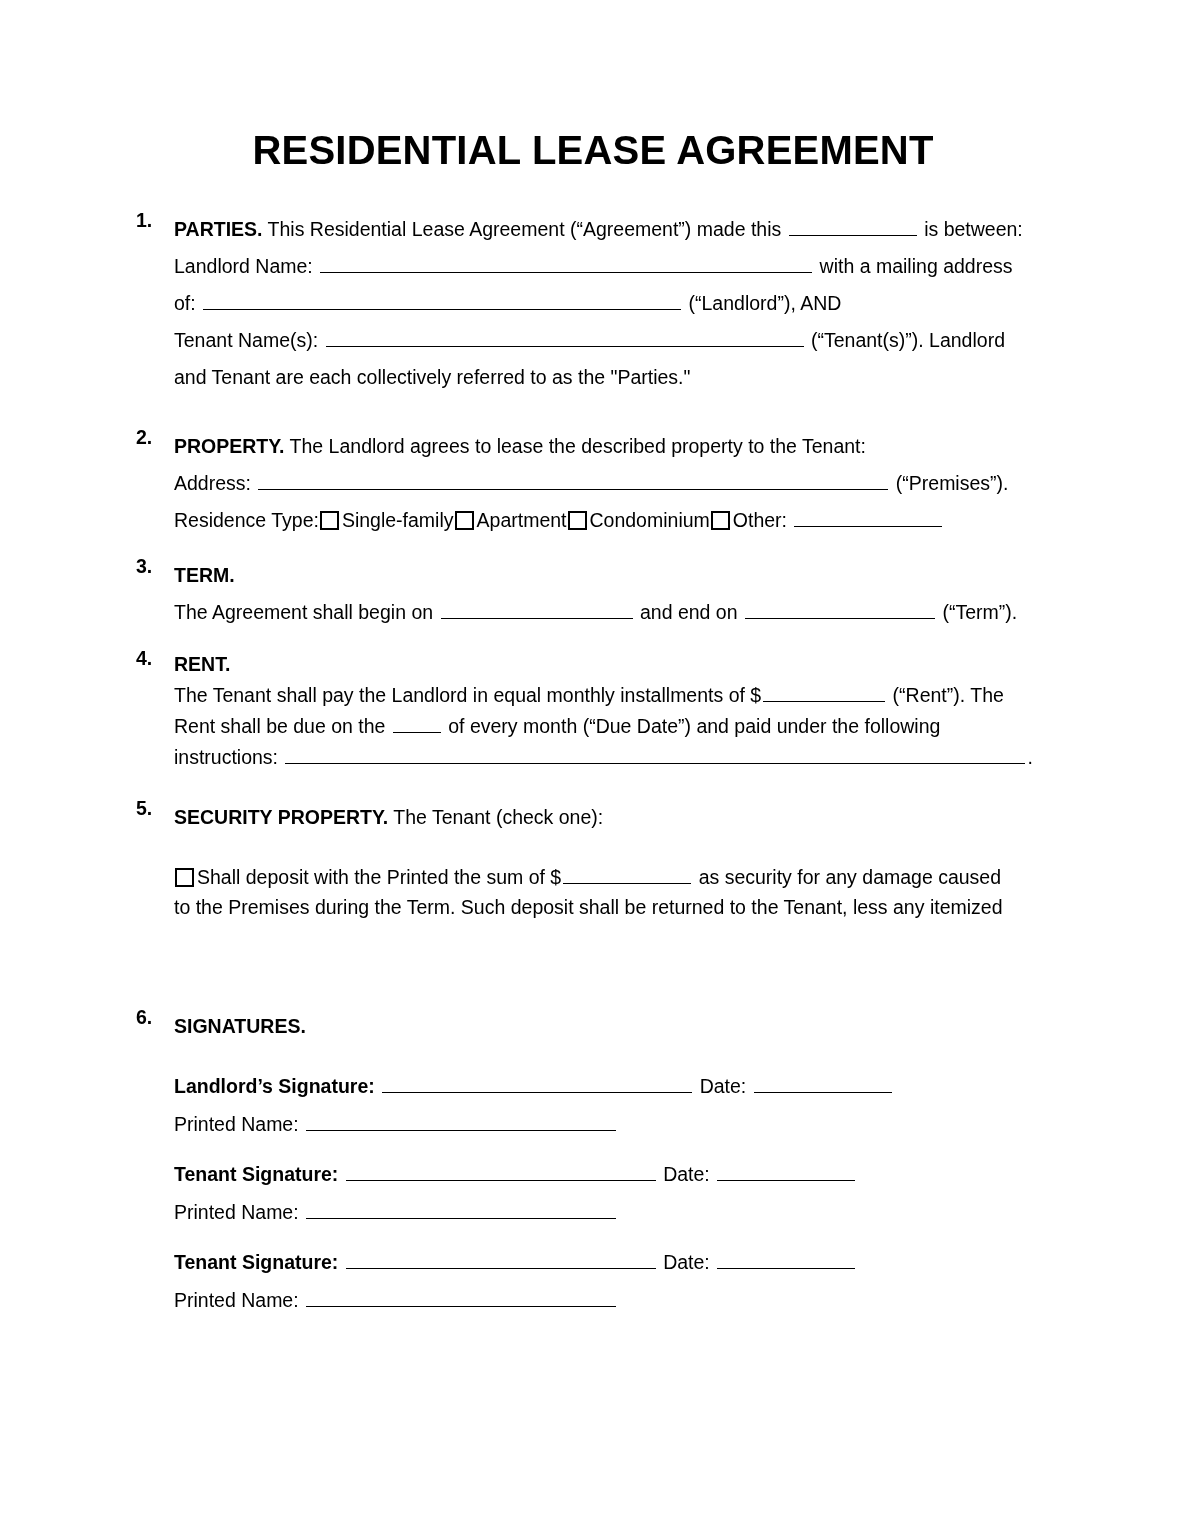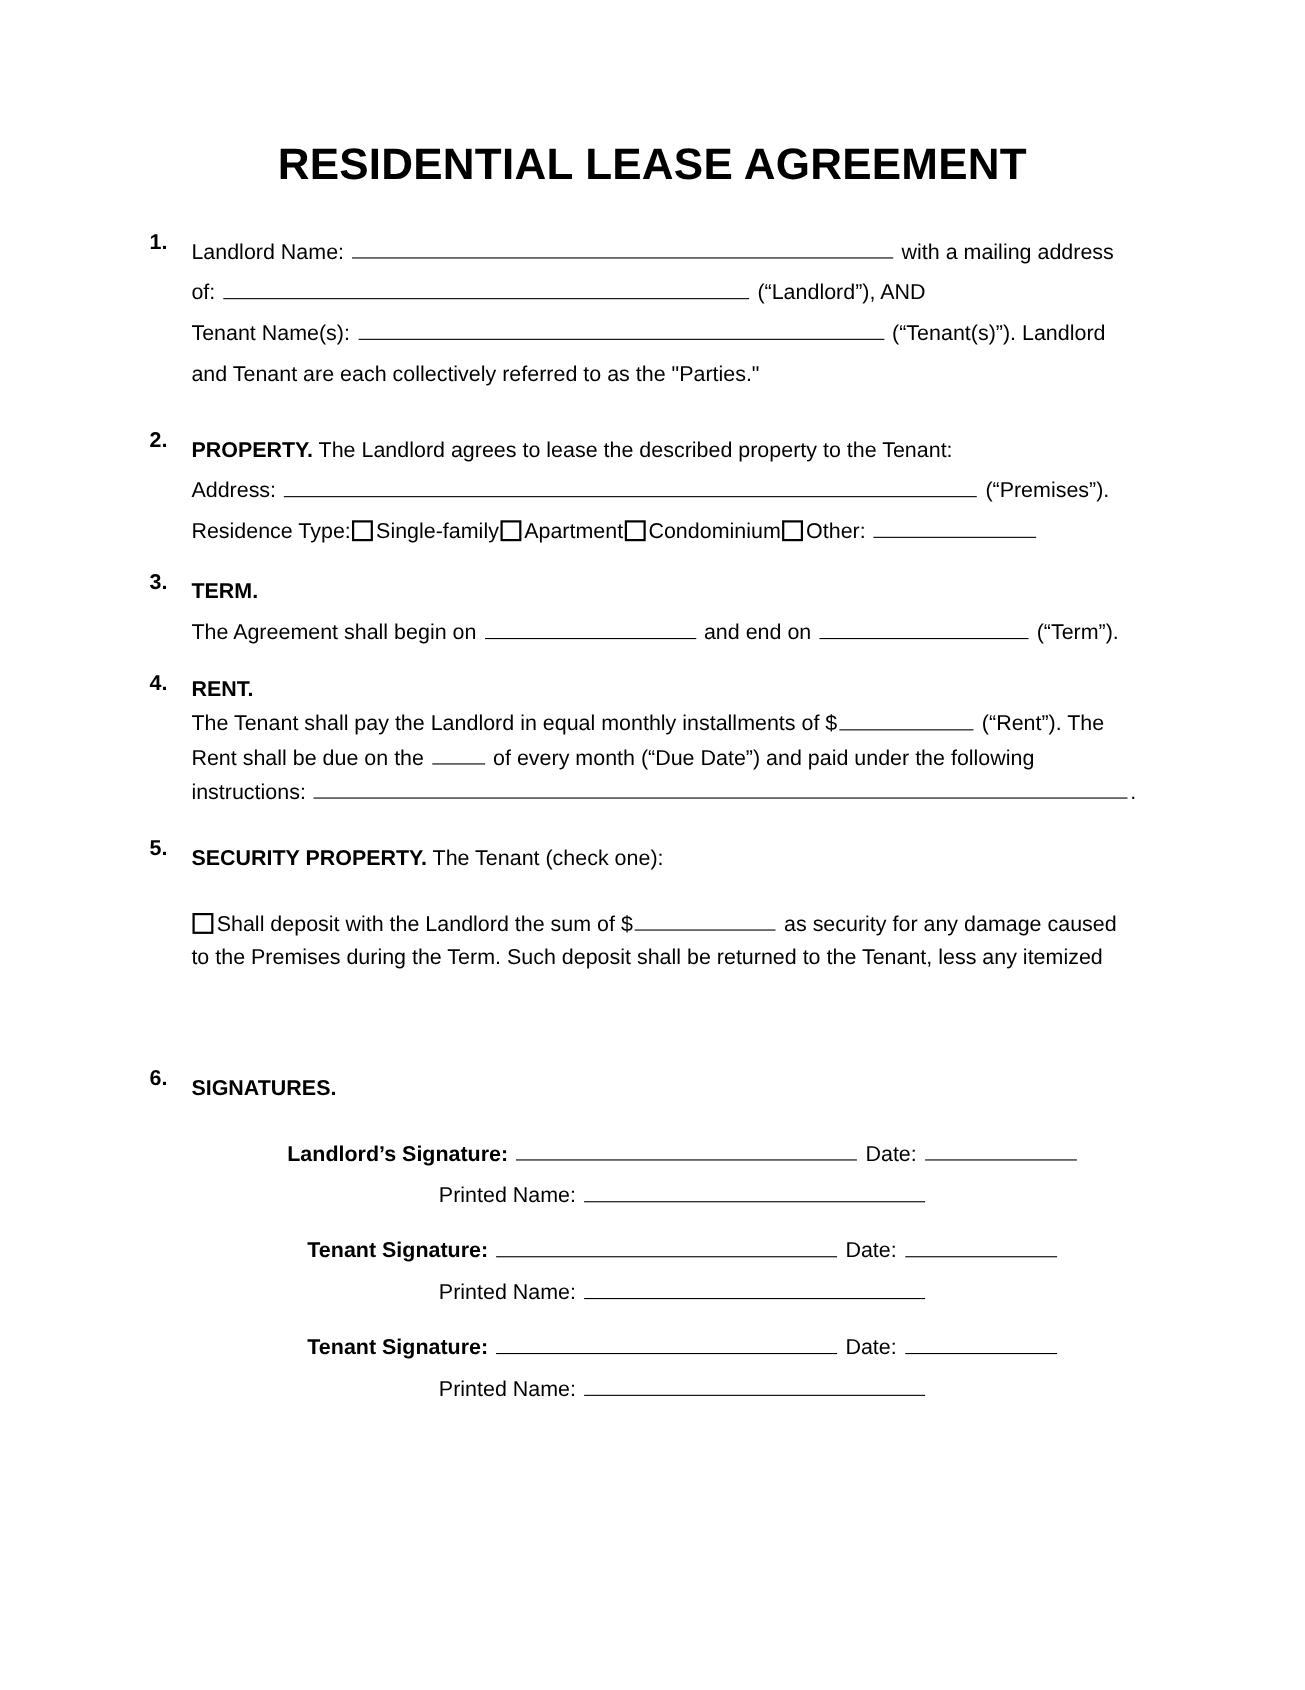--- a/index.html
+++ b/index.html
@@ -112,39 +112,39 @@
     line-height: 30px;
     margin: 0;
   }
   .deposit-second {
     margin-top: 30px;
     line-height: 30px;
   }
   .sig-line {
     line-height: 38px;
     margin: 0;
-    text-align: center;
   }
   .sig-label {
     font-weight: bold;
   }
   .sig-row { margin-bottom: 12px; }
 </style>
 </head>
 <body>
 
 <div class="page">
 
   <h1 class="doc-title">RESIDENTIAL LEASE AGREEMENT</h1>
 
   <div class="body-wrap">
 
     <div class="clause">
       <div class="clause-num">1.</div>
       <div class="clause-body">
+        <p class="line"><span class="lead">PARTIES.</span><span> This Residential Lease Agreement (“Agreement”) made this</span> <span class="blank b-date"></span> <span>is between:</span></p>
         <p class="line"><span>Landlord Name:</span> <span class="blank b-landlord-name"></span> <span>with a mailing address</span></p>
         <p class="line"><span>of:</span> <span class="blank b-of"></span> <span>(“Landlord”), AND</span></p>
         <p class="line"><span>Tenant Name(s):</span> <span class="blank b-tenant-name"></span> <span>(“Tenant(s)”). Landlord</span></p>
         <p class="line">and Tenant are each collectively referred to as the "Parties."</p>
       </div>
     </div>
 
     <div class="sec-gap-1"></div>
 
     <div class="clause">
@@ -178,21 +178,21 @@
       </div>
     </div>
 
     <div class="sec-gap-2"></div>
 
     <div class="clause">
       <div class="clause-num">5.</div>
       <div class="clause-body">
         <p class="line"><span class="lead">SECURITY PROPERTY.</span><span> The Tenant (check one):</span></p>
         <div class="deposit-block">
-          <p class="deposit-para"><span class="checkbox"></span><span>Shall deposit with the Landlord the sum of $</span><span class="blank b-deposit-sum"></span> <span>as security for any damage caused</span></p>
+          <p class="deposit-para"><span class="checkbox"></span><span>Shall deposit with the Printed the sum of $</span><span class="blank b-deposit-sum"></span> <span>as security for any damage caused</span></p>
           <p class="deposit-para">to the Premises during the Term. Such deposit shall be returned to the Tenant, less any itemized</p>
         </div>
       </div>
     </div>
 
     <div class="sec-gap-sig" style="height:86px;"></div>
 
     <div class="clause">
       <div class="clause-num">6.</div>
       <div class="clause-body">

